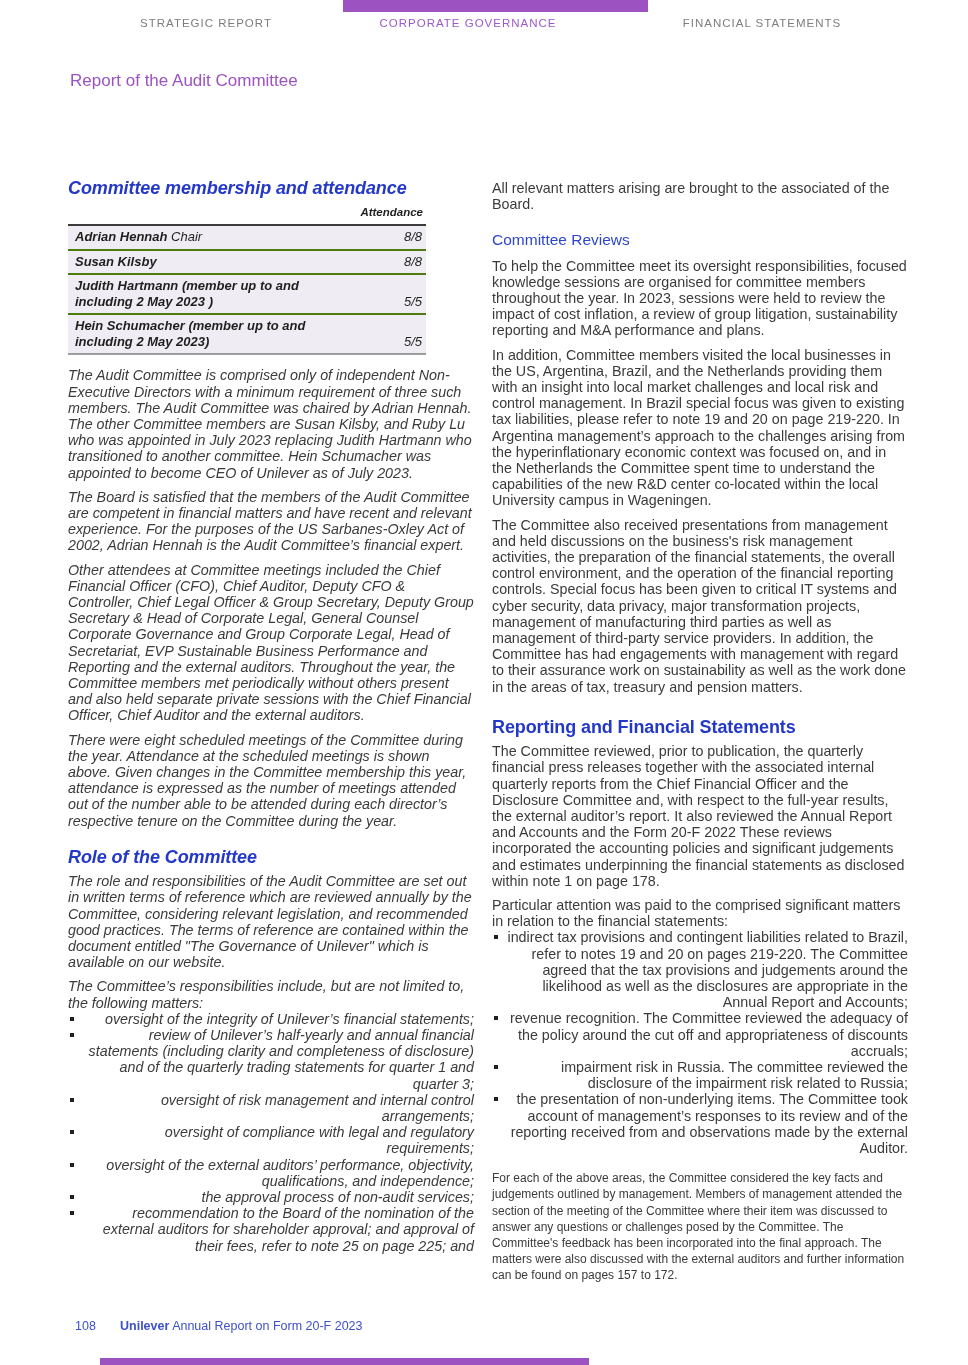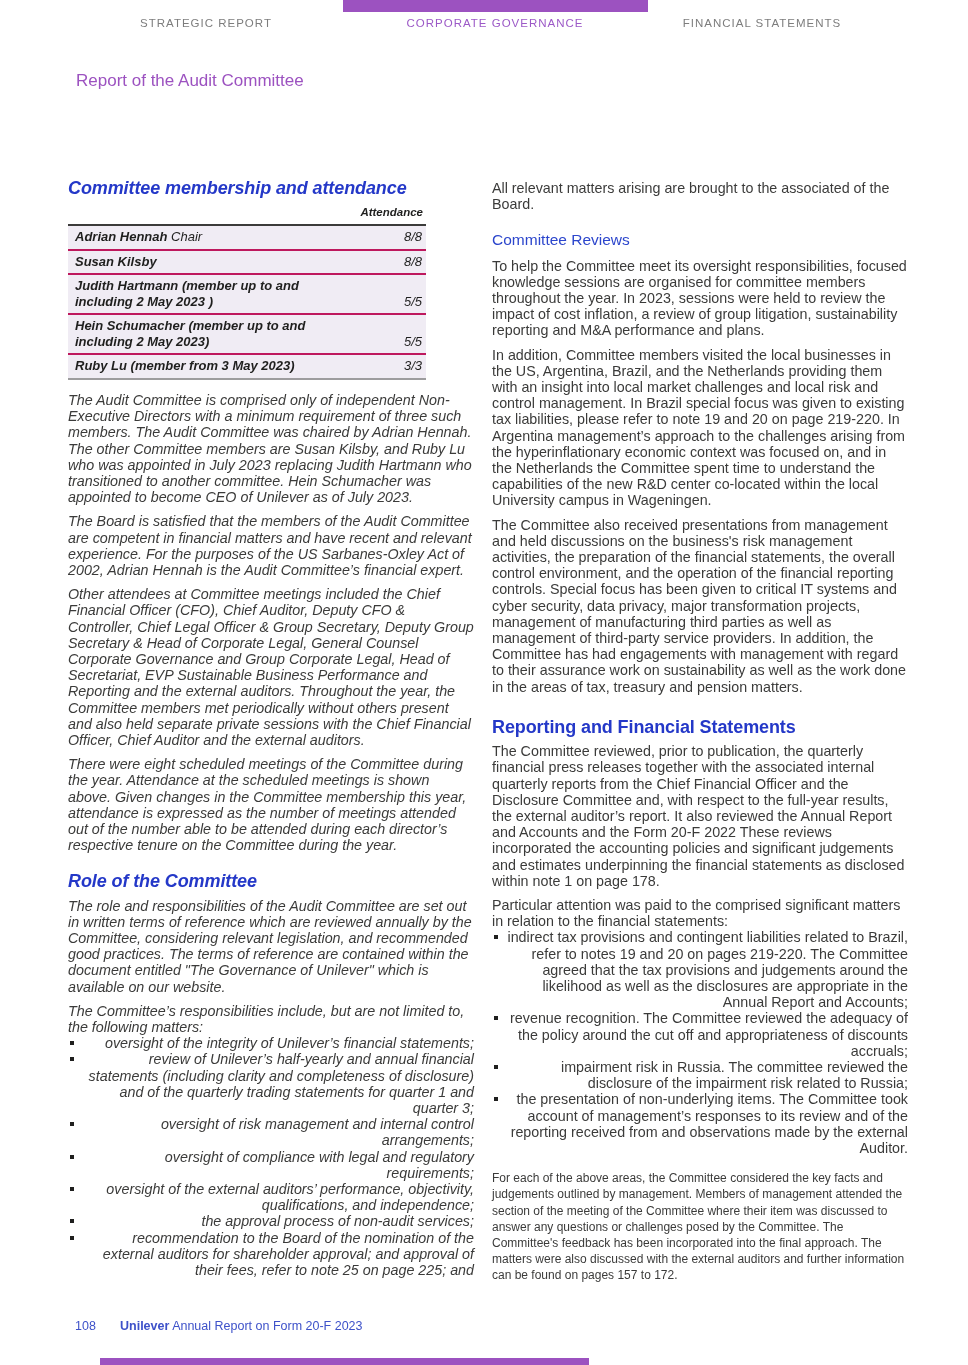--- a/index.html
+++ b/index.html
@@ -6,42 +6,42 @@
   body {
     width:968px; height:1365px; position:relative; background:#ffffff;
     font-family:"Liberation Sans", sans-serif; color:#3B3B3A;
     overflow:hidden;
   }
 
   
   .tab-indicator { position:absolute; left:343px; top:0; width:305px; height:12px; background:#9C52C0; }
   .tab { position:absolute; top:17px; transform:translateX(-50%); font-size:11.5px; letter-spacing:1px; color:#7d7d7d; white-space:nowrap; }
   .tab.active { color:#9C59C7; }
-  .tab-1 { left:206px; } .tab-2 { left:495px; } .tab-3 { left:762px; }
+  .tab-1 { left:206px; } .tab-2 { left:468px; } .tab-3 { left:762px; }
 
-  .page-title { position:absolute; left:76px; top:71px; font-size:17px; color:#9C52C0; }
+  .page-title { position:absolute; left:70px; top:71px; font-size:17px; color:#9C52C0; }
 
   
   .col { position:absolute; top:180px; font-size:14.3px; line-height:16.2px; }
   .col-left  { left:68px;  width:406px;font-style:italic; }
   .col-right { left:492px; width:416px; }
 
   h2.section { font-size:18px; font-weight:700; color:#2438C8; margin:20px 0 8px 0; letter-spacing:-0.1px; }
   .col h2.first { margin-top:0; }
   h3.subsection { font-size:15.5px; font-weight:400; color:#2C46CC; margin:20px 0 9px 0; }
 
   p { margin:0 0 8px 0; }
   p.closing { font-size:12px; }
 
   
   .table { width:358px; margin:2px 0 12px 0; }
   .table-header { text-align:right; font-size:11.5px; font-weight:700; color:#1F1F1E; padding:0 3px 4px 0; }
   .table-body { border-top:2px solid #3B3B3A; border-bottom:2px solid #9d9c9e; }
   .trow { display:flex; justify-content:space-between; align-items:flex-end;
-          background:#F0ECF4; padding:3px 4px 4px 7px; border-bottom:2px solid #be185d;
+          background:#F0ECF4; padding:3px 4px 4px 7px; border-bottom:2px solid #4d7c0f;
           font-size:13px; line-height:15.5px; color:#1F1F1E; }
   .trow:last-child { border-bottom:none; }
   .trow .name { font-weight:700; width:282px; }
   .trow .suffix { font-weight:400; }
   .trow .val { font-weight:400; }
 
   
   ul.bullets { list-style:none; margin:0 0 8px 0; padding:0;text-align:right; }
   ul.bullets li { position:relative; padding-left:14px; }
   ul.bullets li::before { content:""; position:absolute; left:2px; top:6px; width:4px; height:4px; background:#1F1F1E; }
@@ -77,24 +77,20 @@
         <span class="name"><span>Susan Kilsby</span><span class="suffix"></span></span>
         <span class="val">8/8</span>
       </div>
       <div class="trow">
         <span class="name"><span>Judith Hartmann (member up to and including 2 May 2023 )</span><span class="suffix"></span></span>
         <span class="val">5/5</span>
       </div>
       <div class="trow">
         <span class="name"><span>Hein Schumacher (member up to and including 2 May 2023)</span><span class="suffix"></span></span>
         <span class="val">5/5</span>
-      </div>
-      <div class="trow">
-        <span class="name"><span>Ruby Lu (member from 3 May 2023)</span><span class="suffix"></span></span>
-        <span class="val">3/3</span>
       </div>
     </div>
   </div>
 
   <p>The Audit Committee is comprised only of independent Non-Executive Directors with a minimum requirement of three such members. The Audit Committee was chaired by Adrian Hennah. The other Committee members are Susan Kilsby, and Ruby Lu who was appointed in July 2023 replacing Judith Hartmann who transitioned to another committee. Hein Schumacher was appointed to become CEO of Unilever as of July 2023.</p>
   <p>The Board is satisfied that the members of the Audit Committee are competent in financial matters and have recent and relevant experience. For the purposes of the US Sarbanes-Oxley Act of 2002, Adrian Hennah is the Audit Committee’s financial expert.</p>
   <p>Other attendees at Committee meetings included the Chief Financial Officer (CFO), Chief Auditor, Deputy CFO &amp; Controller, Chief Legal Officer &amp; Group Secretary, Deputy Group Secretary &amp; Head of Corporate Legal, General Counsel Corporate Governance and Group Corporate Legal, Head of Secretariat, EVP Sustainable Business Performance and Reporting and the external auditors. Throughout the year, the Committee members met periodically without others present and also held separate private sessions with the Chief Financial Officer, Chief Auditor and the external auditors.</p>
   <p>There were eight scheduled meetings of the Committee during the year. Attendance at the scheduled meetings is shown above. Given changes in the Committee membership this year, attendance is expressed as the number of meetings attended out of the number able to be attended during each director’s respective tenure on the Committee during the year.</p>
 
   <h2 class="section">Role of the Committee</h2>

